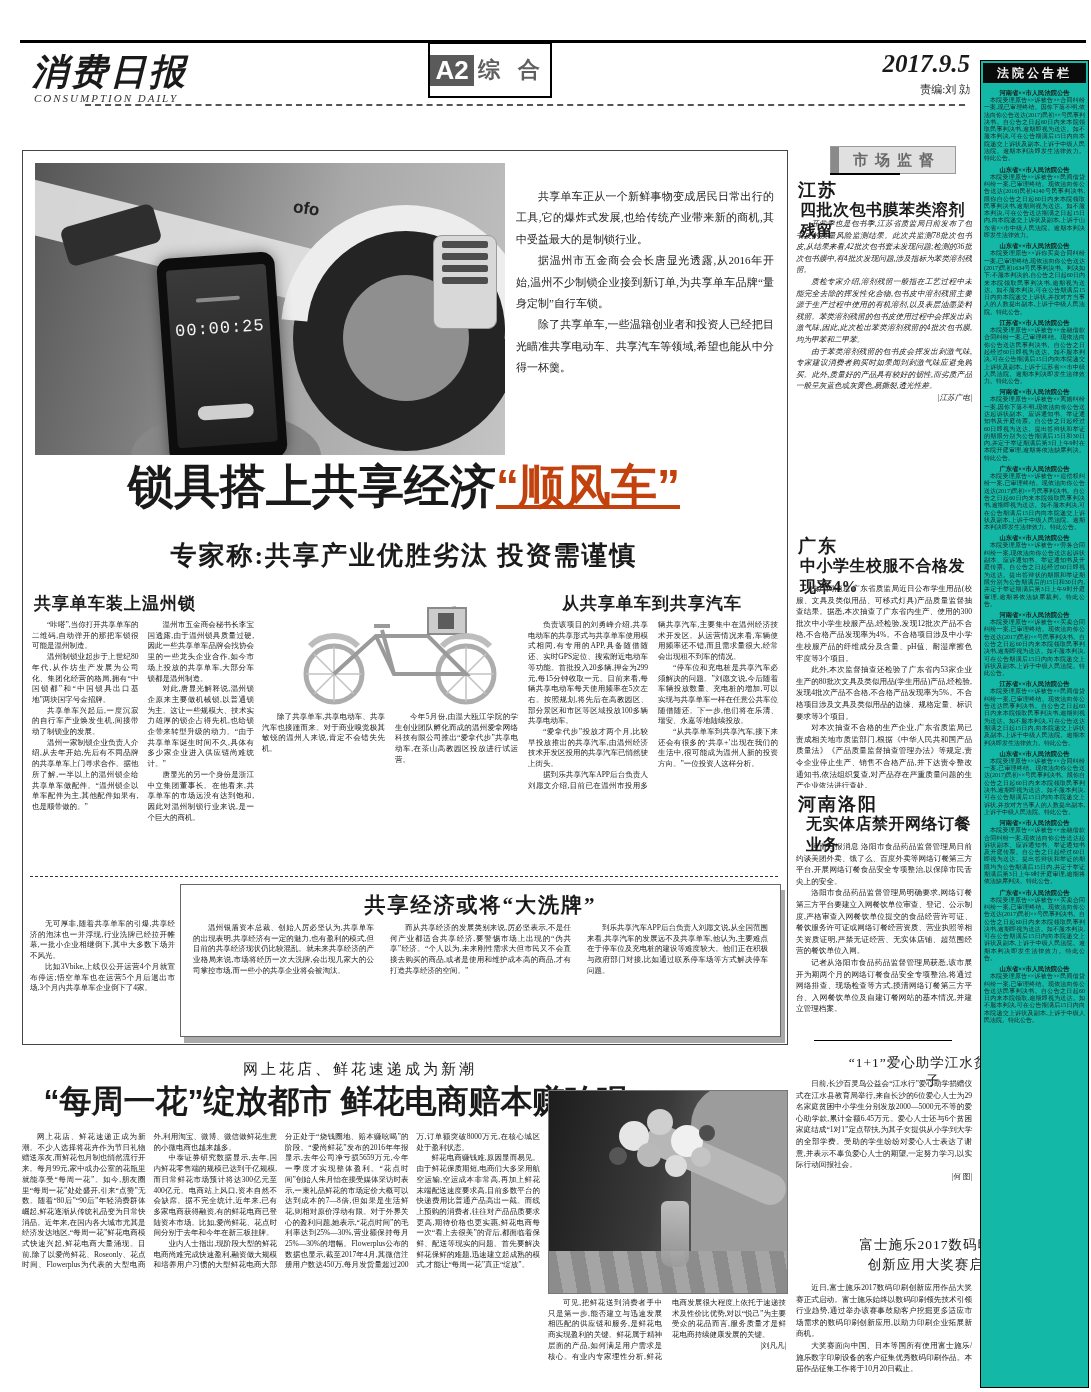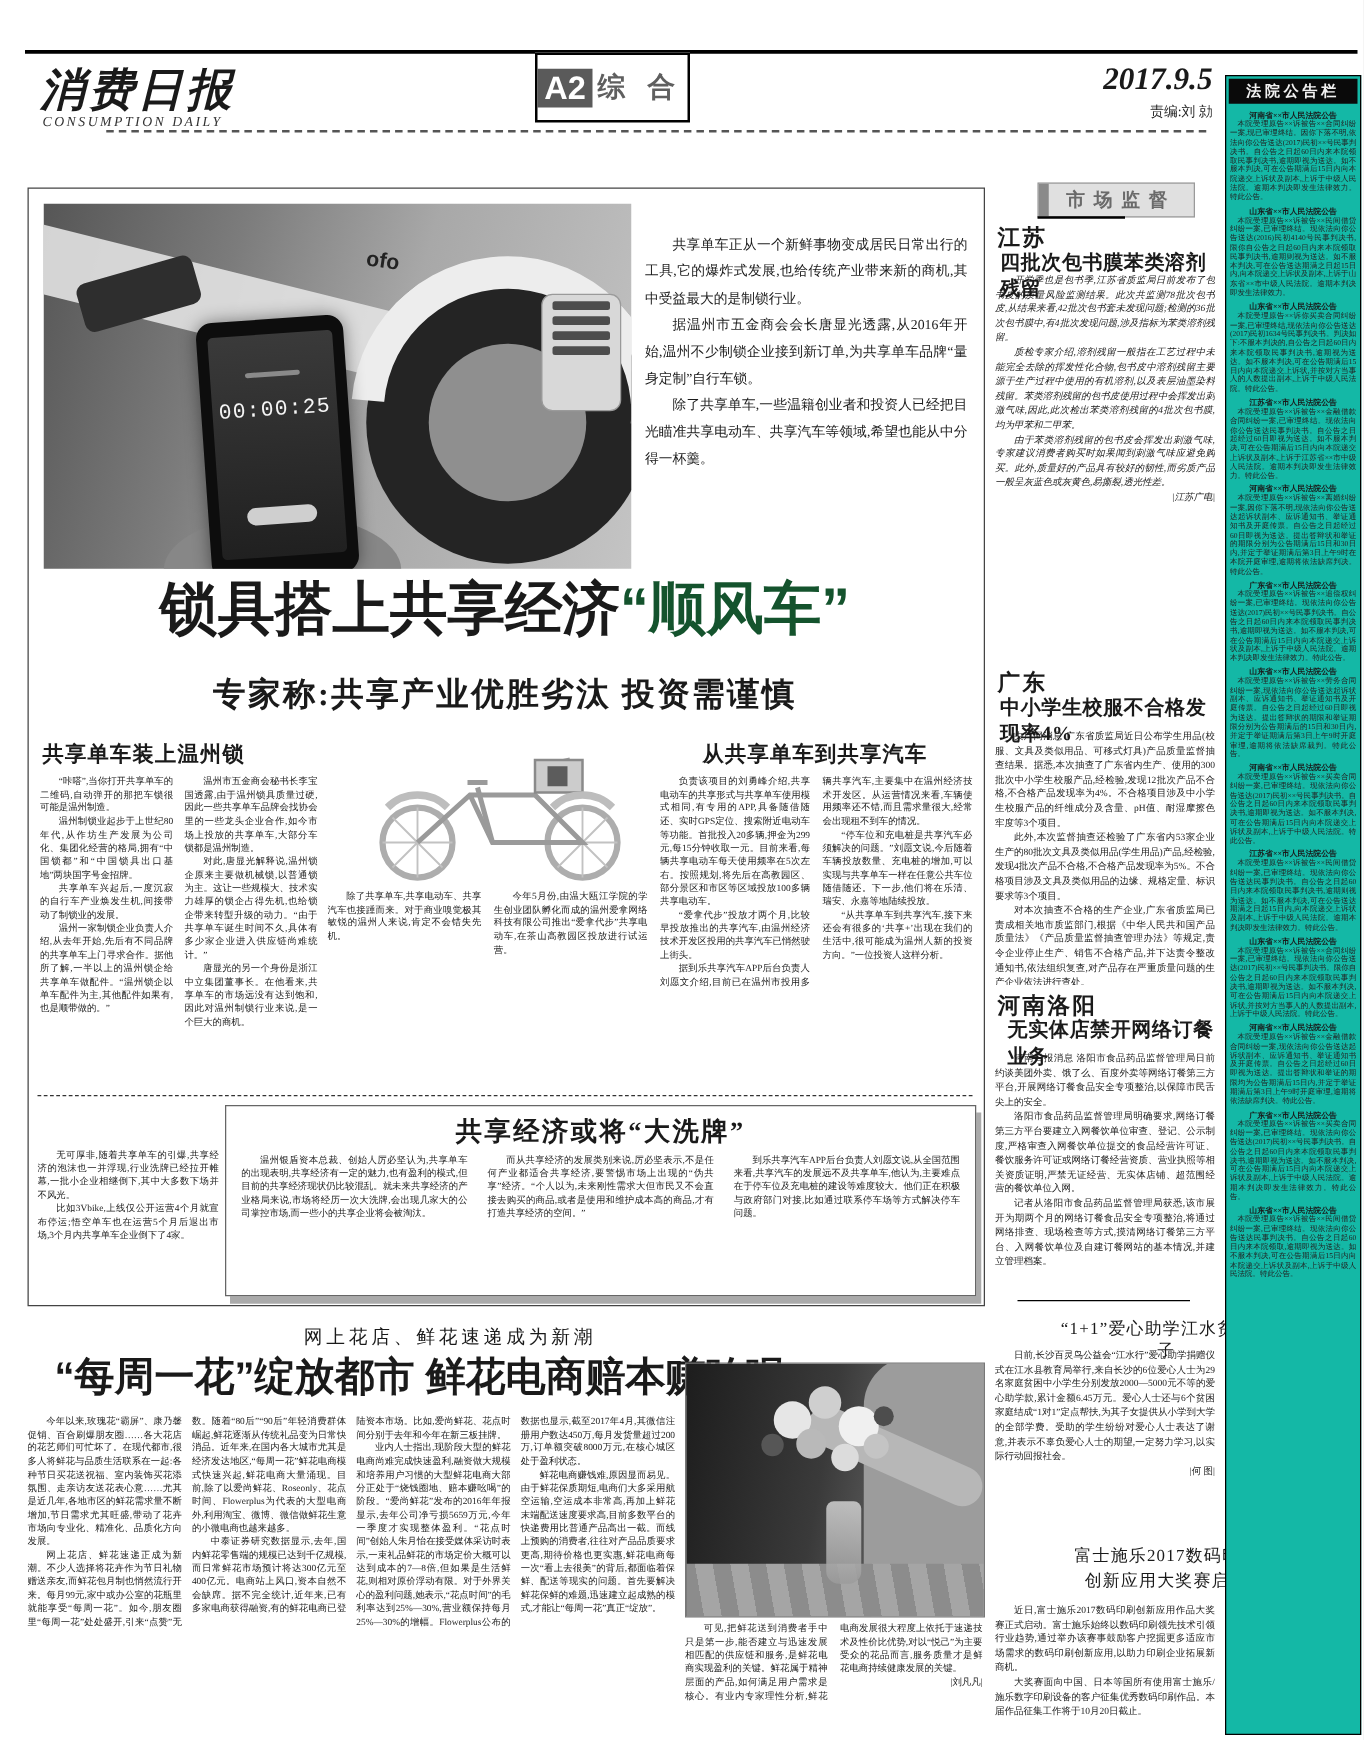--- a/index.html
+++ b/index.html
@@ -53,21 +53,21 @@
         background:#cfcfcf;border-radius:7px;}
   .ph-hand{position:absolute;left:96px;top:248px;width:190px;height:90px;background:#878787;
         border-radius:50% 50% 0 0;}
   .ph-ofo{position:absolute;left:258px;top:36px;font-family:"Liberation Sans",sans-serif;
         font-weight:bold;font-size:17px;color:#222;transform:rotate(8deg);}
   
   .intro{left:516px;top:186px;width:258px;height:256px;font-size:11px;line-height:21.4px;}
   
   .headline{left:30px;top:456px;width:748px;text-align:center;font-weight:bold;font-size:46px;
         letter-spacing:0px;white-space:nowrap;}
-  .headline .gray{color:#14532d;}
+  .headline .gray{color:#c2410c;text-decoration:underline;}
   .subhead{left:30px;top:538px;width:748px;text-align:center;font-weight:bold;font-size:26px;letter-spacing:2px;}
   
   .sec-title{font-weight:bold;font-size:17px;letter-spacing:1px;}
   .body7{font-size:7.5px;line-height:10.7px;}
   .leftsec-t{left:34px;top:592px;}
   .leftsec-b{left:32px;top:620px;width:222px;height:254px;column-count:2;column-gap:9px;overflow:hidden;}
   .bike{left:286px;top:594px;width:226px;height:112px;}
   .midsec-b{left:262px;top:712px;width:256px;height:162px;column-count:2;column-gap:10px;overflow:hidden;}
   .rightsec-t{left:562px;top:592px;}
   .rightsec-b{left:528px;top:620px;width:250px;height:254px;column-count:2;column-gap:10px;overflow:hidden;}
@@ -228,21 +228,20 @@
     <div class="wash-b body7 jus">
       <p>温州银盾资本总裁、创始人厉必坚认为,共享单车的出现表明,共享经济有一定的魅力,也有盈利的模式,但目前的共享经济现状仍比较混乱。就未来共享经济的产业格局来说,市场将经历一次大洗牌,会出现几家大的公司掌控市场,而一些小的共享企业将会被淘汰。</p>
       <p>而从共享经济的发展类别来说,厉必坚表示,不是任何产业都适合共享经济,要警惕市场上出现的“伪共享”经济。“个人以为,未来刚性需求大但市民又不会直接去购买的商品,或者是使用和维护成本高的商品,才有打造共享经济的空间。”</p>
       <p>到乐共享汽车APP后台负责人刘愿文说,从全国范围来看,共享汽车的发展远不及共享单车,他认为,主要难点在于停车位及充电桩的建设等难度较大。他们正在积极与政府部门对接,比如通过联系停车场等方式解决停车问题。</p>
     </div>
   </div>
 
   <div class="abs kicker">网上花店、鲜花速递成为新潮</div>
   <div class="abs fl-head s">“每周一花”绽放都市  鲜花电商赔本赚吆喝</div>
   <div class="abs body7 jus fl-body">
-    <p>今年以来,玫瑰花“霸屏”、康乃馨促销、百合刷爆朋友圈……各大花店的花艺师们可忙坏了。在现代都市,很多人将鲜花与品质生活联系在一起:各种节日买花送祝福、室内装饰买花添氛围、走亲访友送花表心意……尤其是近几年,各地市区的鲜花需求量不断增加,节日需求尤其旺盛,带动了花卉市场向专业化、精准化、品质化方向发展。</p>
     <p>网上花店、鲜花速递正成为新潮。不少人选择将花卉作为节日礼物赠送亲友,而鲜花包月制也悄然流行开来。每月99元,家中或办公室的花瓶里就能享受“每周一花”。如今,朋友圈里“每周一花”处处盛开,引来“点赞”无数。随着“80后”“90后”年轻消费群体崛起,鲜花逐渐从传统礼品变为日常快消品。近年来,在国内各大城市尤其是经济发达地区,“每周一花”鲜花电商模式快速兴起,鲜花电商大量涌现。目前,除了以爱尚鲜花、Roseonly、花点时间、Flowerplus为代表的大型电商外,利用淘宝、微博、微信做鲜花生意的小微电商也越来越多。</p>
     <p>中泰证券研究数据显示,去年,国内鲜花零售端的规模已达到千亿规模,而日常鲜花市场预计将达300亿元至400亿元。电商站上风口,资本自然不会缺席。据不完全统计,近年来,已有多家电商获得融资,有的鲜花电商已登陆资本市场。比如,爱尚鲜花、花点时间分别于去年和今年在新三板挂牌。</p>
     <p>业内人士指出,现阶段大型的鲜花电商尚难完成快速盈利,融资做大规模和培养用户习惯的大型鲜花电商大部分正处于“烧钱圈地、赔本赚吆喝”的阶段。“爱尚鲜花”发布的2016年年报显示,去年公司净亏损5659万元,今年一季度才实现整体盈利。“花点时间”创始人朱月怡在接受媒体采访时表示,一束礼品鲜花的市场定价大概可以达到成本的7—8倍,但如果是生活鲜花,则相对原价浮动有限。对于外界关心的盈利问题,她表示,“花点时间”的毛利率达到25%—30%,营业额保持每月25%—30%的增幅。Flowerplus公布的数据也显示,截至2017年4月,其微信注册用户数达450万,每月发货量超过200万,订单额突破8000万元,在核心城区处于盈利状态。</p>
     <p>鲜花电商赚钱难,原因显而易见。由于鲜花保质期短,电商们大多采用航空运输,空运成本非常高,再加上鲜花末端配送速度要求高,目前多数平台的快递费用比普通产品高出一截。而线上预购的消费者,往往对产品品质要求更高,期待价格也更实惠,鲜花电商每一次“看上去很美”的背后,都面临着保鲜、配送等现实的问题。首先要解决鲜花保鲜的难题,迅速建立起成熟的模式,才能让“每周一花”真正“绽放”。</p>
   </div>
 
   <div class="abs photo2">
     <div class="p2-person"></div>
     <div class="p2-arm"></div>
     <div class="p2-table"></div>

